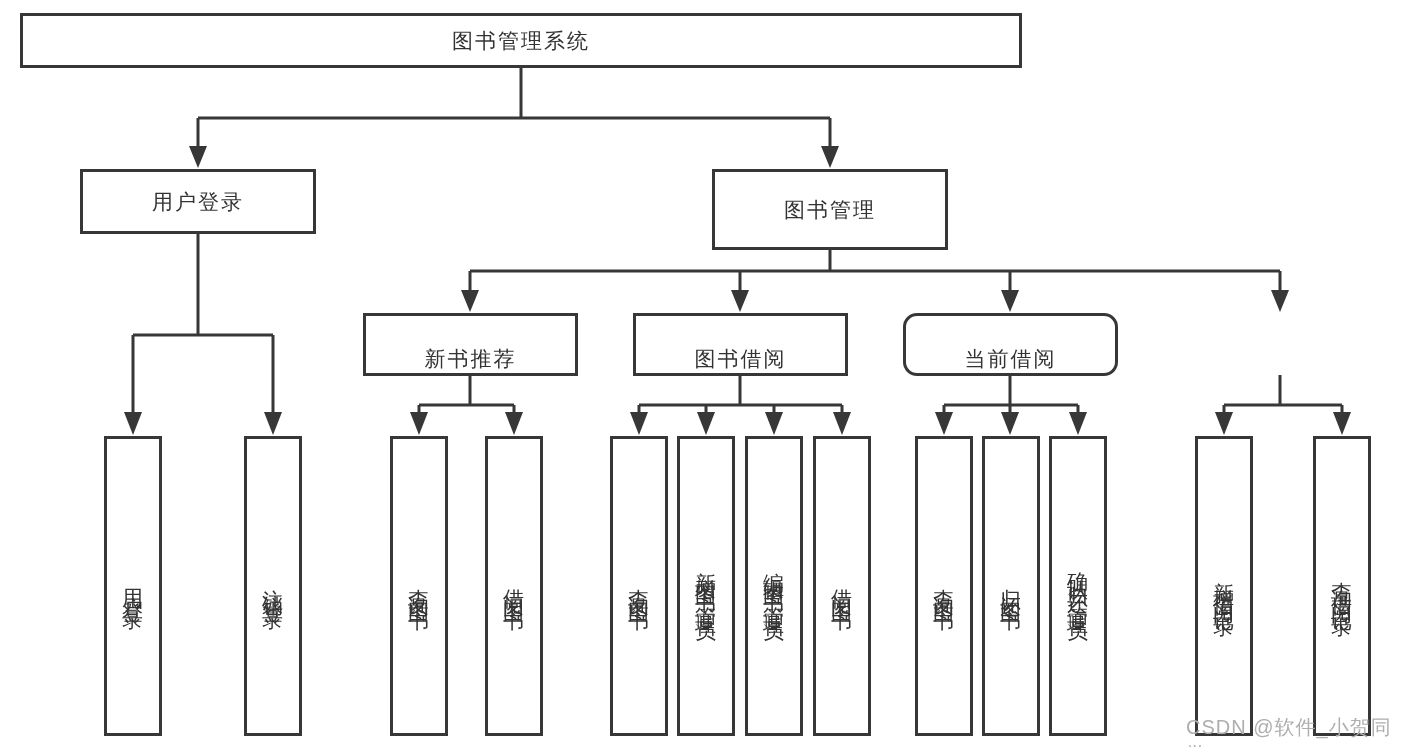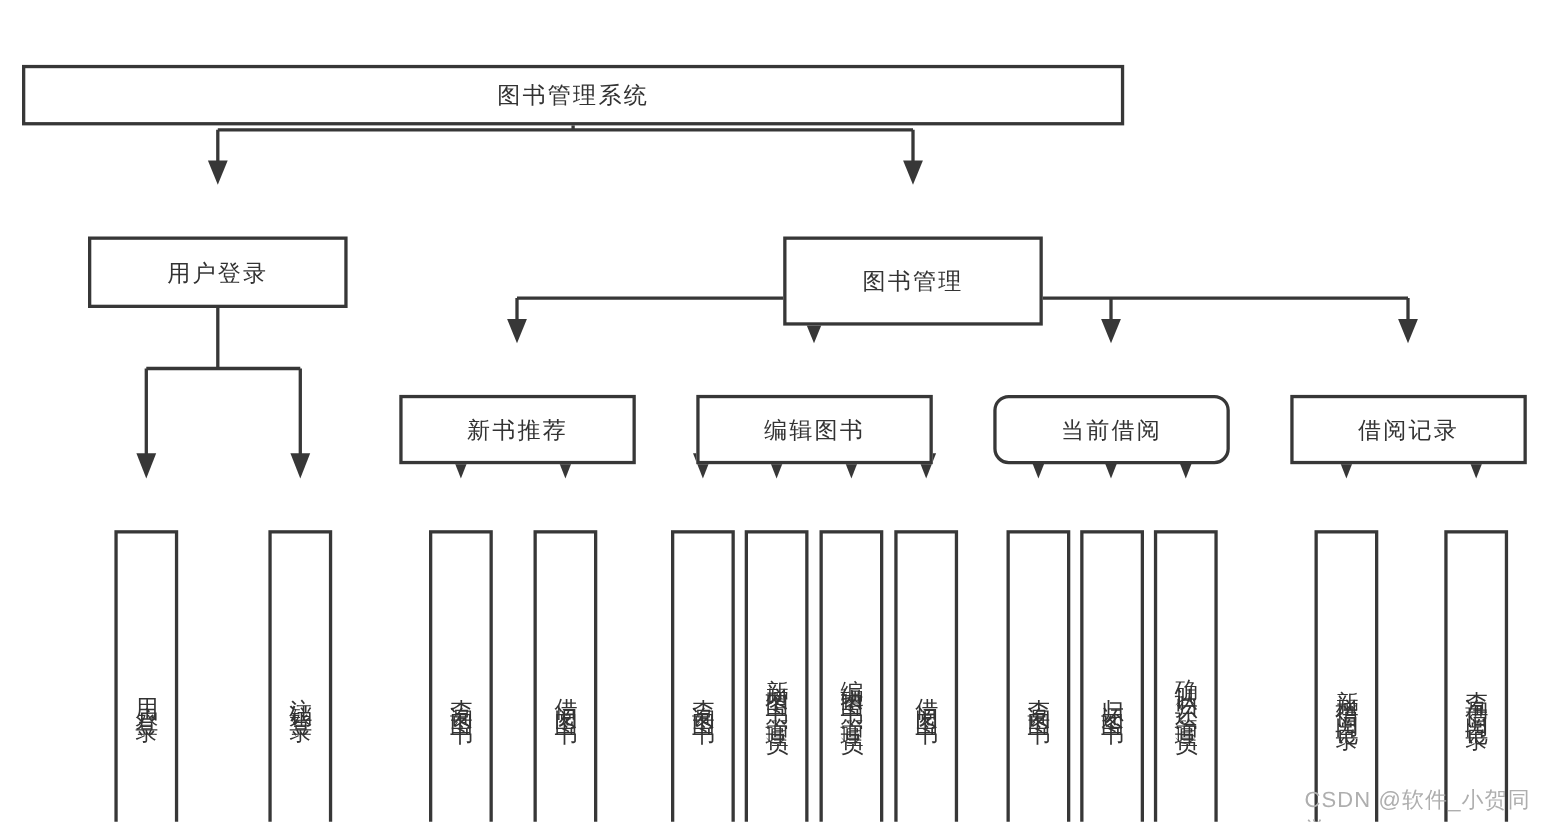--- a/index.html
+++ b/index.html
@@ -10,27 +10,27 @@
   }
   html,body{margin:0;padding:0;background:var(--background);}
   body{width:1405px;height:747px;overflow:hidden;font-family:"Liberation Sans",sans-serif;}
   .canvas{position:relative;width:1405px;height:747px;background:var(--background);}
   svg.connectors{position:absolute;left:0;top:0;width:1405px;height:747px;}
   .cline{stroke:var(--line);stroke-width:3;fill:none;}
   .arrow{fill:var(--line);stroke:none;}
   .box{
     position:absolute;box-sizing:border-box;
     border:3px solid var(--line);background:#fff;color:var(--text);
-    display:flex;align-items:center;justify-content:center;margin-top:46px;
+    display:flex;align-items:center;justify-content:center;
   }
   .h-box{font-size:21px;letter-spacing:2px;}
   .n-root{left:20px;top:13px;width:1002px;height:55px;}
   .n-ulogin{left:80px;top:169px;width:236px;height:65px;}
   .n-bmgmt{left:712px;top:169px;width:236px;height:81px;}
-  .lvl2{top:313px;width:215px;height:63px;}
+  .lvl2{top:313px;width:215px;height:63px;align-items:flex-end;}
   .n-l2-0{left:363px;}
   .n-l2-1{left:633px;}
   .n-l2-2{left:903px;border-radius:14px;}
   .n-l2-3{left:1173px;}
   .v-box{top:436px;width:58px;height:300px;}
   .v-box .vtext{
     writing-mode:vertical-rl;text-orientation:mixed;
     font-size:21px;letter-spacing:7px;line-height:1;white-space:nowrap;
   }
   .v-0{left:104px;}  .v-1{left:244px;}
@@ -86,27 +86,24 @@
     <span>用户登录</span>
   </div>
   <div class="box h-box n-bmgmt">
     <span>图书管理</span>
   </div>
 
   <div class="box h-box lvl2 n-l2-0">
     <span>新书推荐</span>
   </div>
   <div class="box h-box lvl2 n-l2-1">
-    <span>编辑图书</span>
+    <span>图书借阅</span>
   </div>
   <div class="box h-box lvl2 n-l2-2">
     <span>当前借阅</span>
-  </div>
-  <div class="box h-box lvl2 n-l2-3">
-    <span>借阅记录</span>
   </div>
 
   <div class="box v-box v-0">
     <span class="vtext">用户登录</span>
   </div>
   <div class="box v-box v-1">
     <span class="vtext">注销登录</span>
   </div>
 
   <div class="box v-box v-2">

